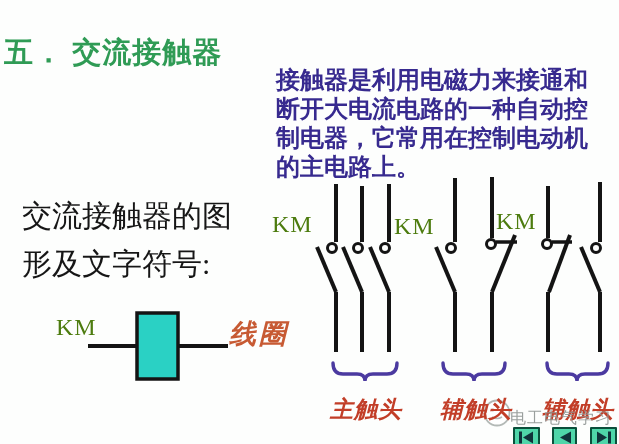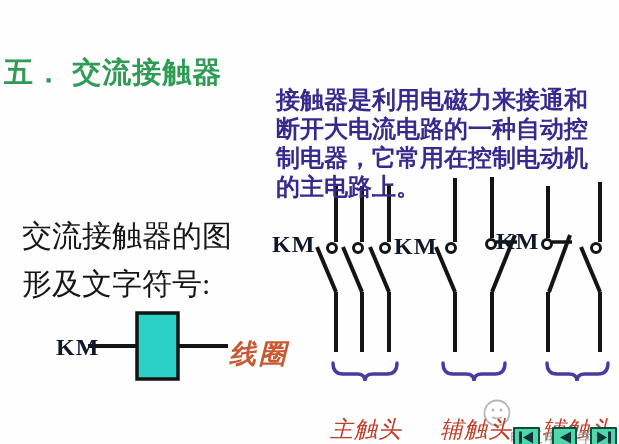--- a/index.html
+++ b/index.html
@@ -1,43 +1,43 @@
 <!DOCTYPE html>
 <html><head>
 <meta charset="utf-8">
 <style>
   html,body{margin:0;padding:0;}
   #slide{
     position:relative; width:619px; height:444px;
     background:#fdfefd; overflow:hidden;
     font-family:"Liberation Serif","DejaVu Serif",serif;
   }
-  .abs{position:absolute;margin-top:20px;}
+  .abs{position:absolute;}
   #schematic{position:absolute;left:0;top:0;}
   .title{
     left:4px; top:33px; font-size:29px; font-weight:bold;
     color:#2f9b55; letter-spacing:1px; white-space:pre;
   }
   .intro{
     left:276px; top:66px; width:345px; font-size:24px; line-height:29px;
     font-weight:bold; color:#372a8f; white-space:pre-line;
   }
   .caption{
     left:22px; top:192px; width:250px; font-size:30px; line-height:48px;
     color:#161616; white-space:pre-line;
   }
   .km{
-    font-size:24px; font-weight:bold; color:#0f172a; letter-spacing:1px;
+    font-size:24px; font-weight:normal; color:#4d7c0f; letter-spacing:1px;
   }
   .coil-name{
     left:229px; top:316px; font-size:27px; font-weight:bold; font-style:italic;
     color:#c75a33; letter-spacing:3px;
   }
   .grp-label{
-    top:394px; width:80px; font-size:23px; font-weight:normal; font-style:italic;
+    top:394px; width:80px; font-size:23px; font-weight:bold; font-style:italic;
     color:#c23e28; text-align:center; letter-spacing:1px;
   }
   .watermark{
     left:510px; top:408px; font-size:16px; color:#8f9593; letter-spacing:1px;
     font-family:"Liberation Sans","DejaVu Sans",sans-serif; opacity:.9;
   }
   .navbtn{
     position:absolute; top:427px; width:27px; height:20px;
     background:#4fd6a9; border:2px solid #0b4f3b; box-sizing:border-box;
     display:flex; align-items:center; justify-content:center; padding:0;

